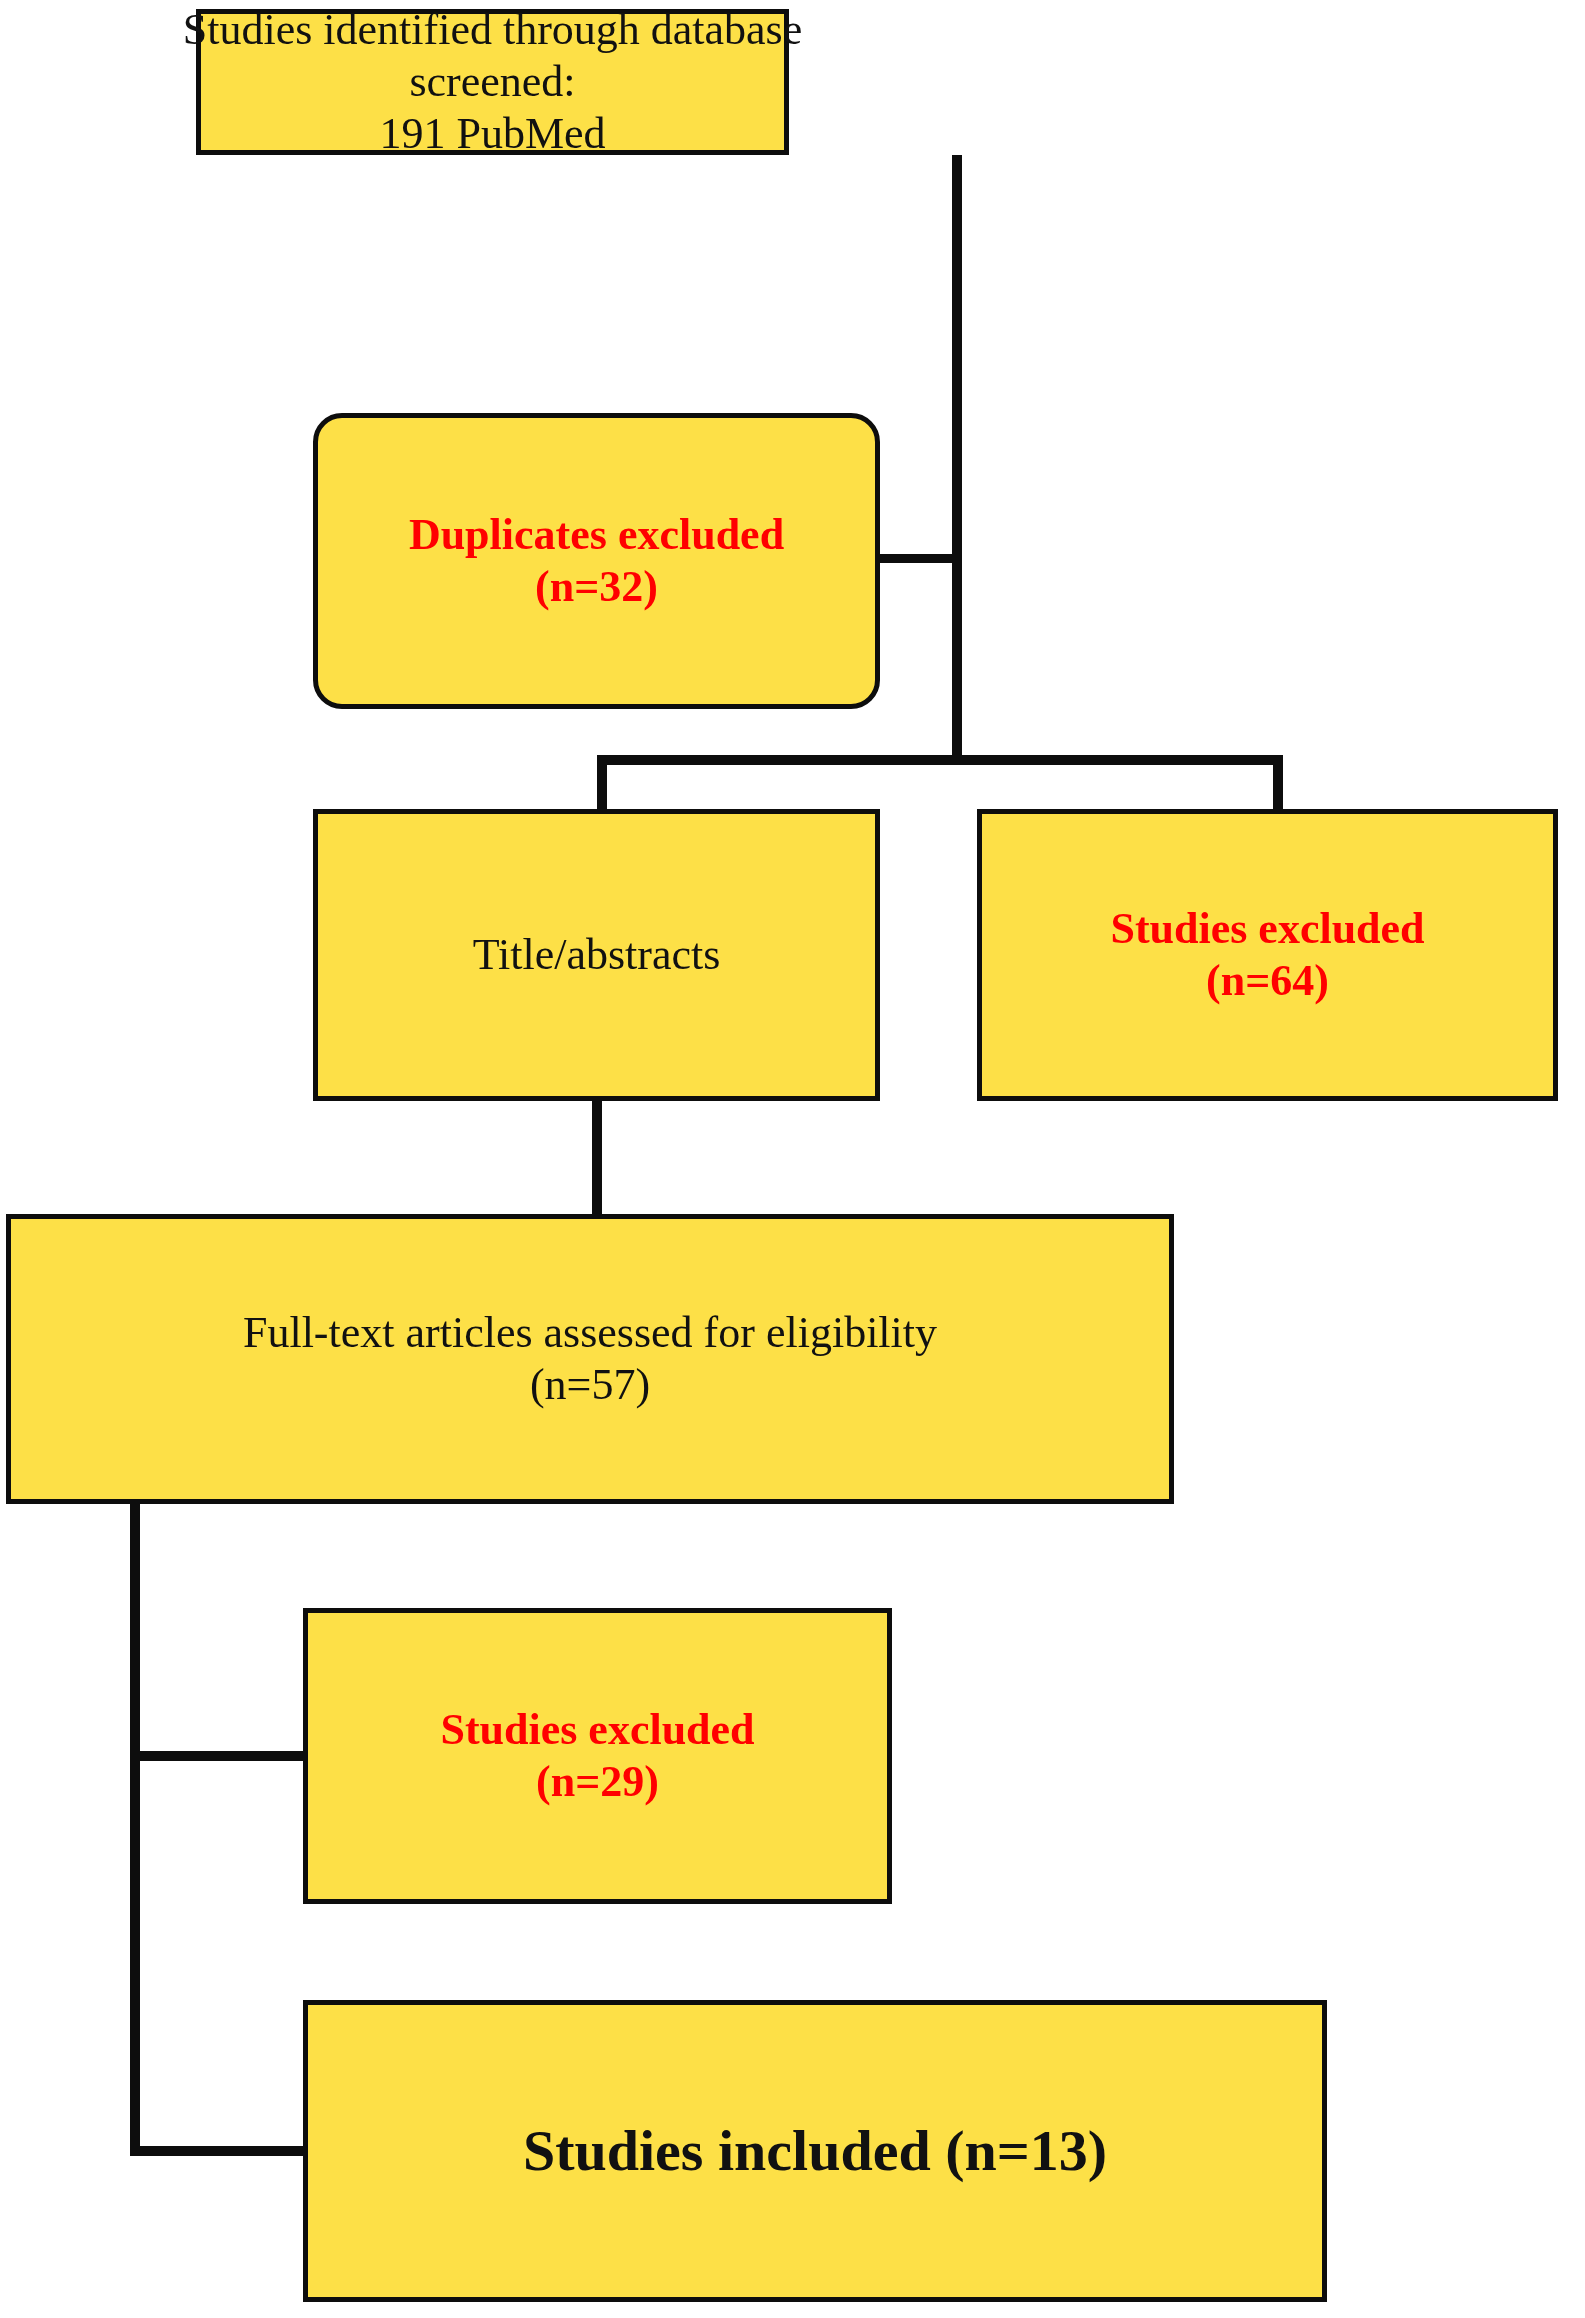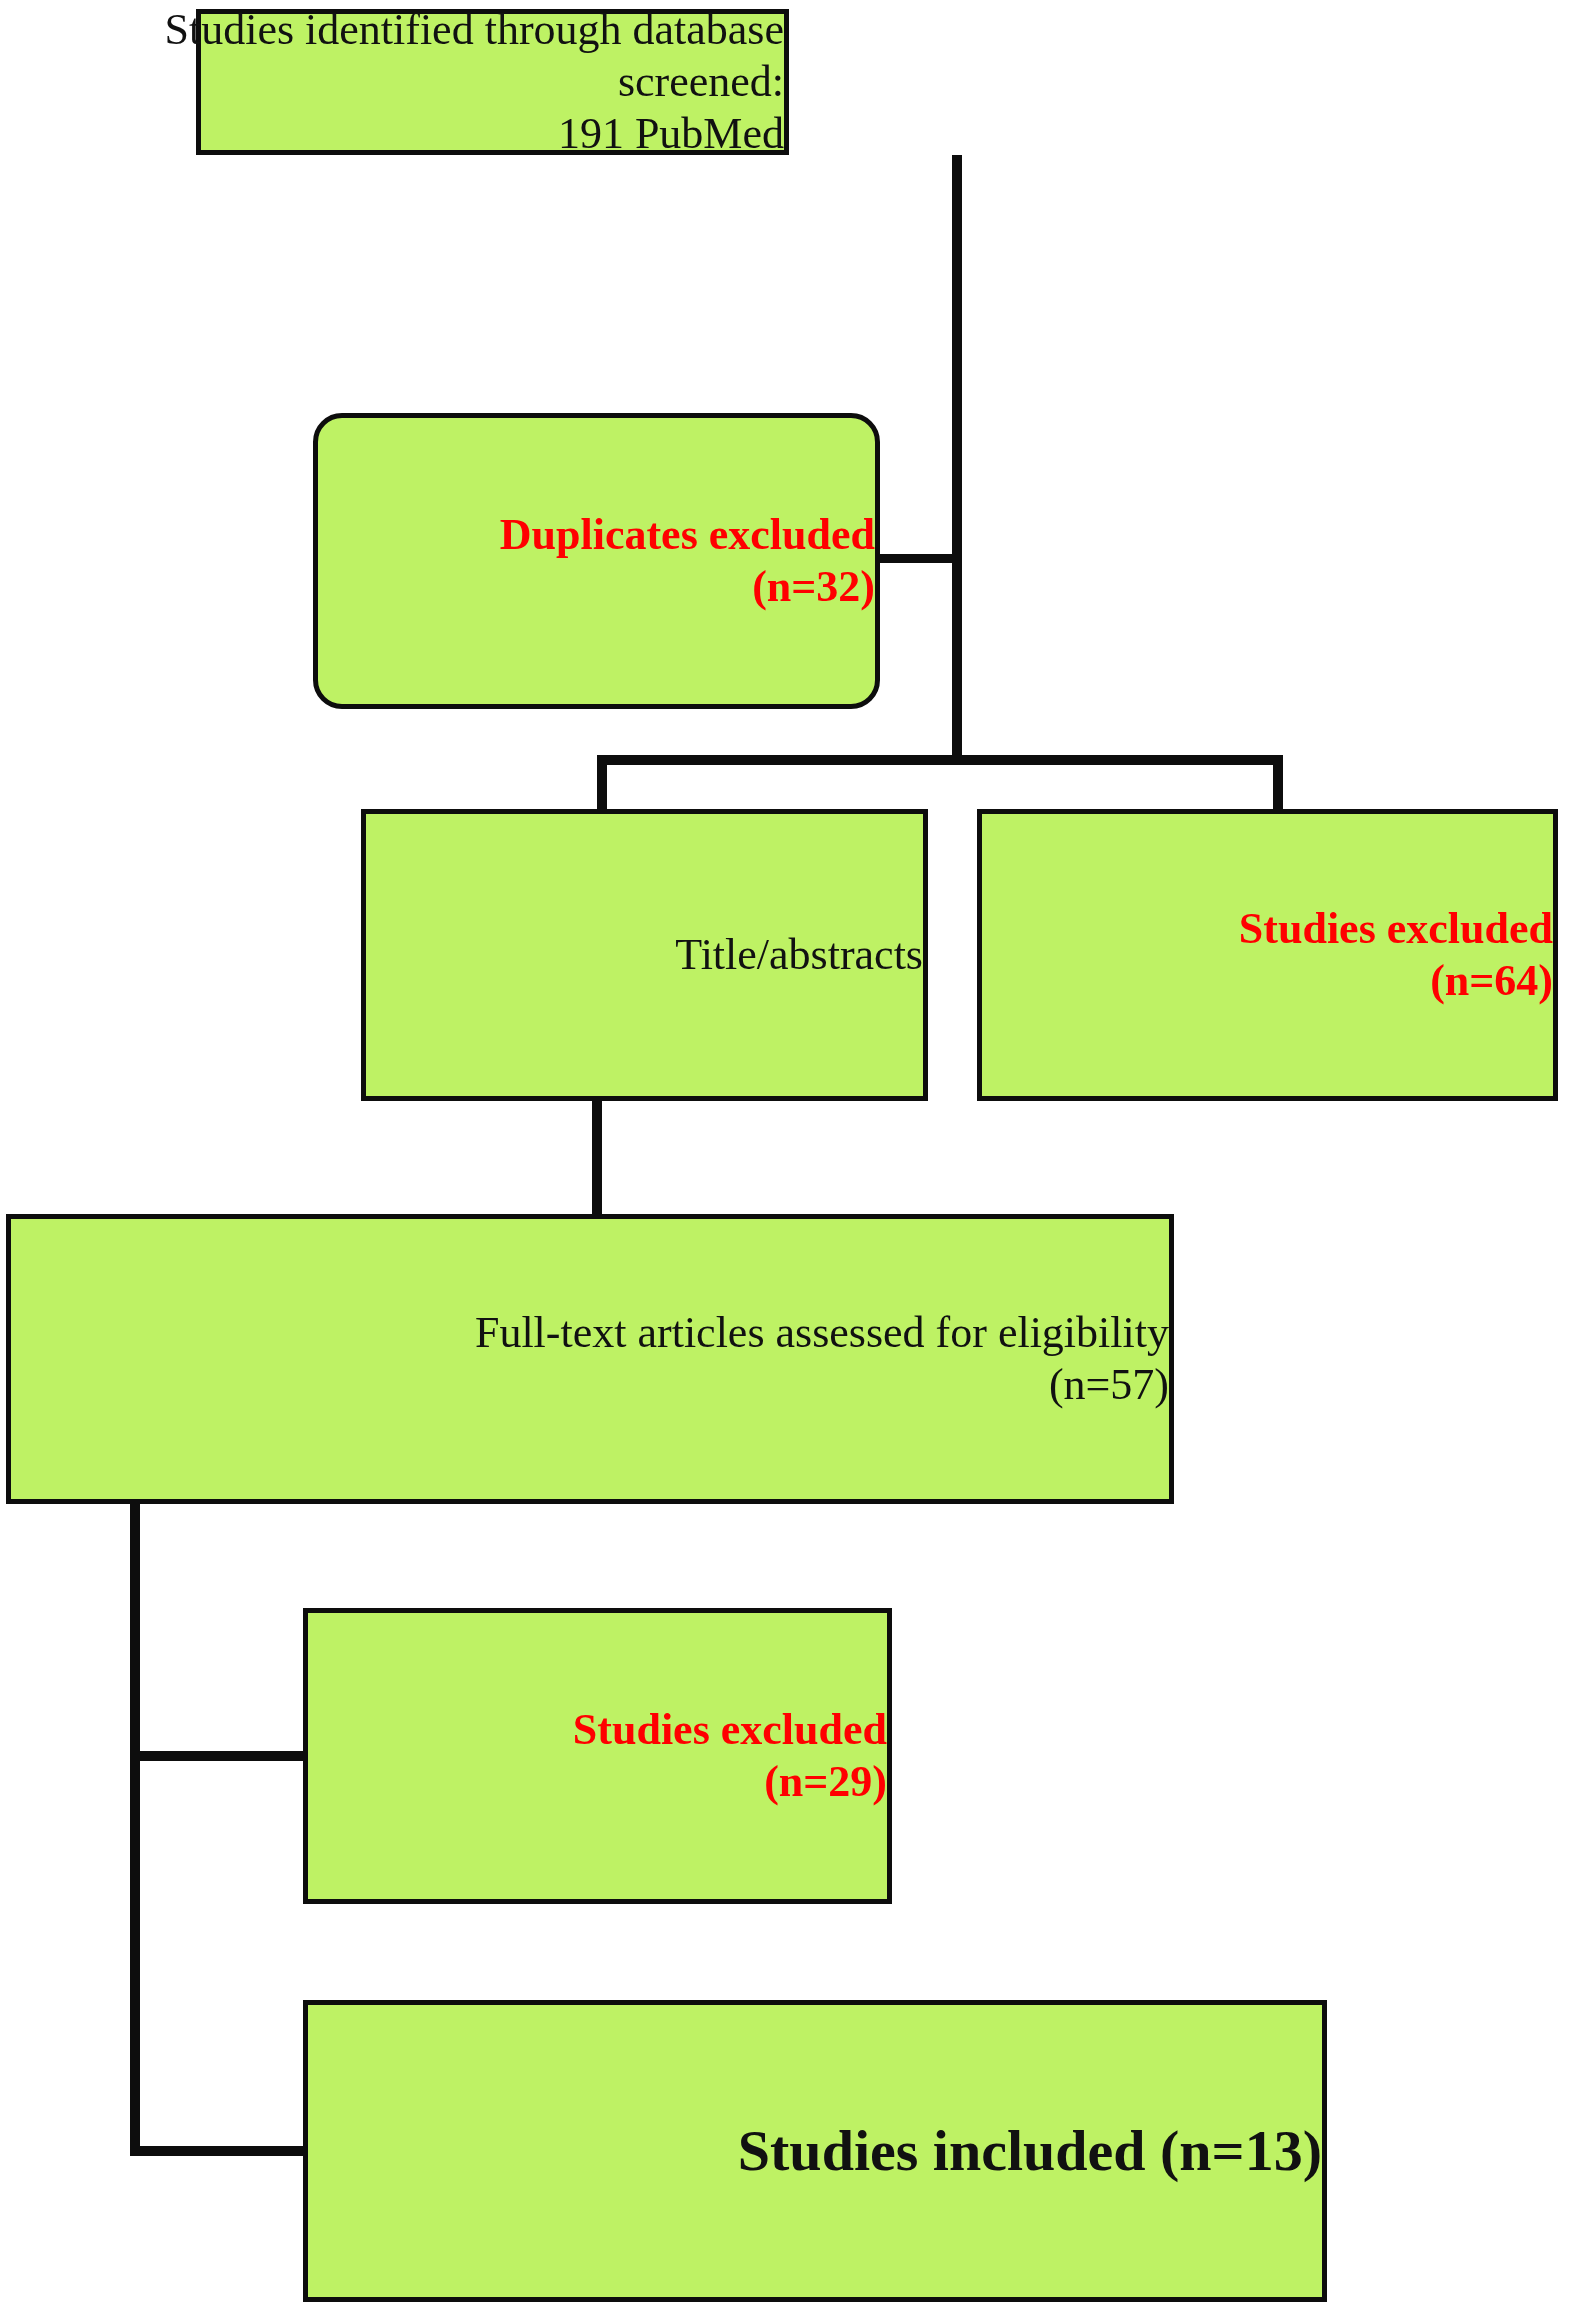--- a/index.html
+++ b/index.html
@@ -13,24 +13,24 @@
     width: 1586px;
     height: 2319px;
     background: #ffffff;
     font-family: "Liberation Serif", "DejaVu Serif", serif;
     overflow: hidden;
   }
   .node {
     position: absolute;
     box-sizing: border-box;
     border: 5.3px solid #0d0d0d;
-    background: #bef264;
+    background: #fde047;
     display: flex;
     flex-direction: column;
-    align-items: flex-end;
+    align-items: center;
     justify-content: center;
     text-align: center;
     color: #111111;
     z-index: 3;
   }
   .node .line {
     display: block;
     line-height: 1.18;
     white-space: pre;
   }
@@ -40,21 +40,21 @@
   
   .conn {
     position: absolute;
     background: #0d0d0d;
     z-index: 1;
   }
 
   
   #n-identified { left: 196px;  top: 9px;   width: 593px;  height: 146px;  font-size: 44px; }
   #n-duplicates { left: 313px;  top: 413px;  width: 567px;  height: 296px;  font-size: 44px; border-radius: 29px; }
-  #n-screened   { left: 313px;  top: 809px; width: 567px;  height: 292px;  font-size: 44px; margin-left: 48px; }
+  #n-screened   { left: 313px;  top: 809px; width: 567px;  height: 292px;  font-size: 44px; }
   #n-excluded72 { left: 977px; top: 809px; width: 581px;  height: 292px;  font-size: 44px; }
   #n-fulltext   { left: 6px;    top: 1214px; width: 1168px; height: 290px;  font-size: 44px; }
   #n-excluded29 { left: 303px;  top: 1608px; width: 589px;  height: 296px;  font-size: 44px; }
   #n-included   { left: 303px;  top: 2000px; width: 1024px; height: 302px;  font-size: 58px; }
 
   
   
   #c-trunk       { left: 952px; top: 155px;  width: 10px;  height: 607px; }
   
   #c-dup-stub    { left: 878px; top: 554px;  width: 78px; height: 9px; }

